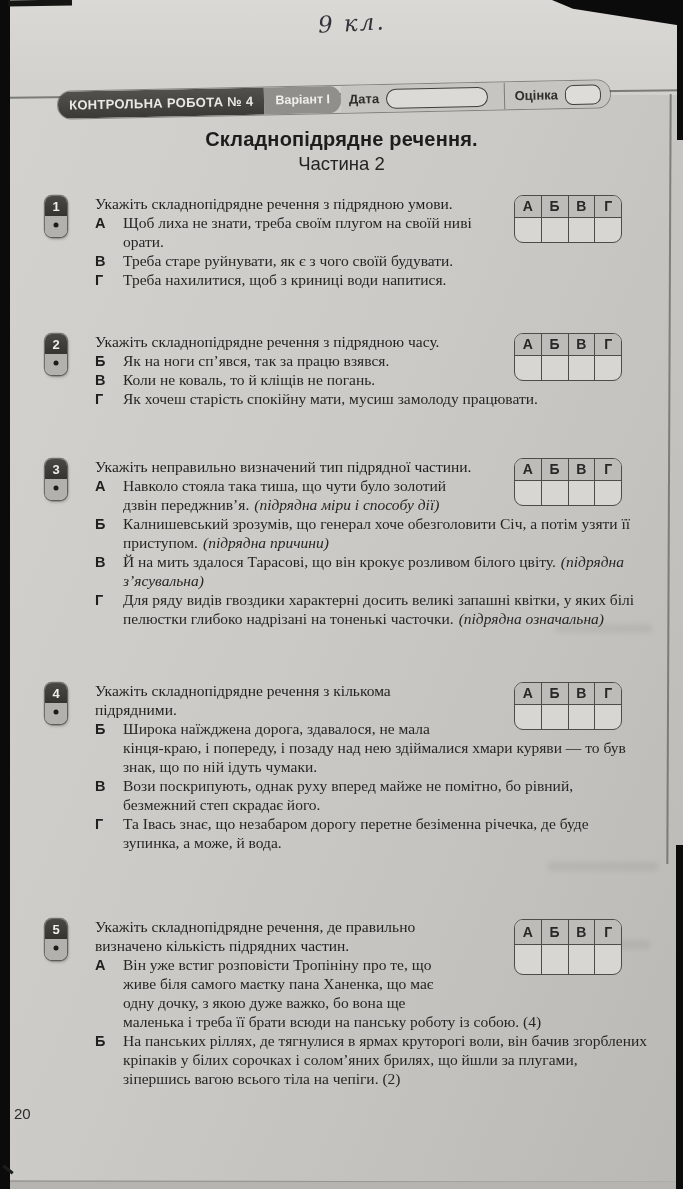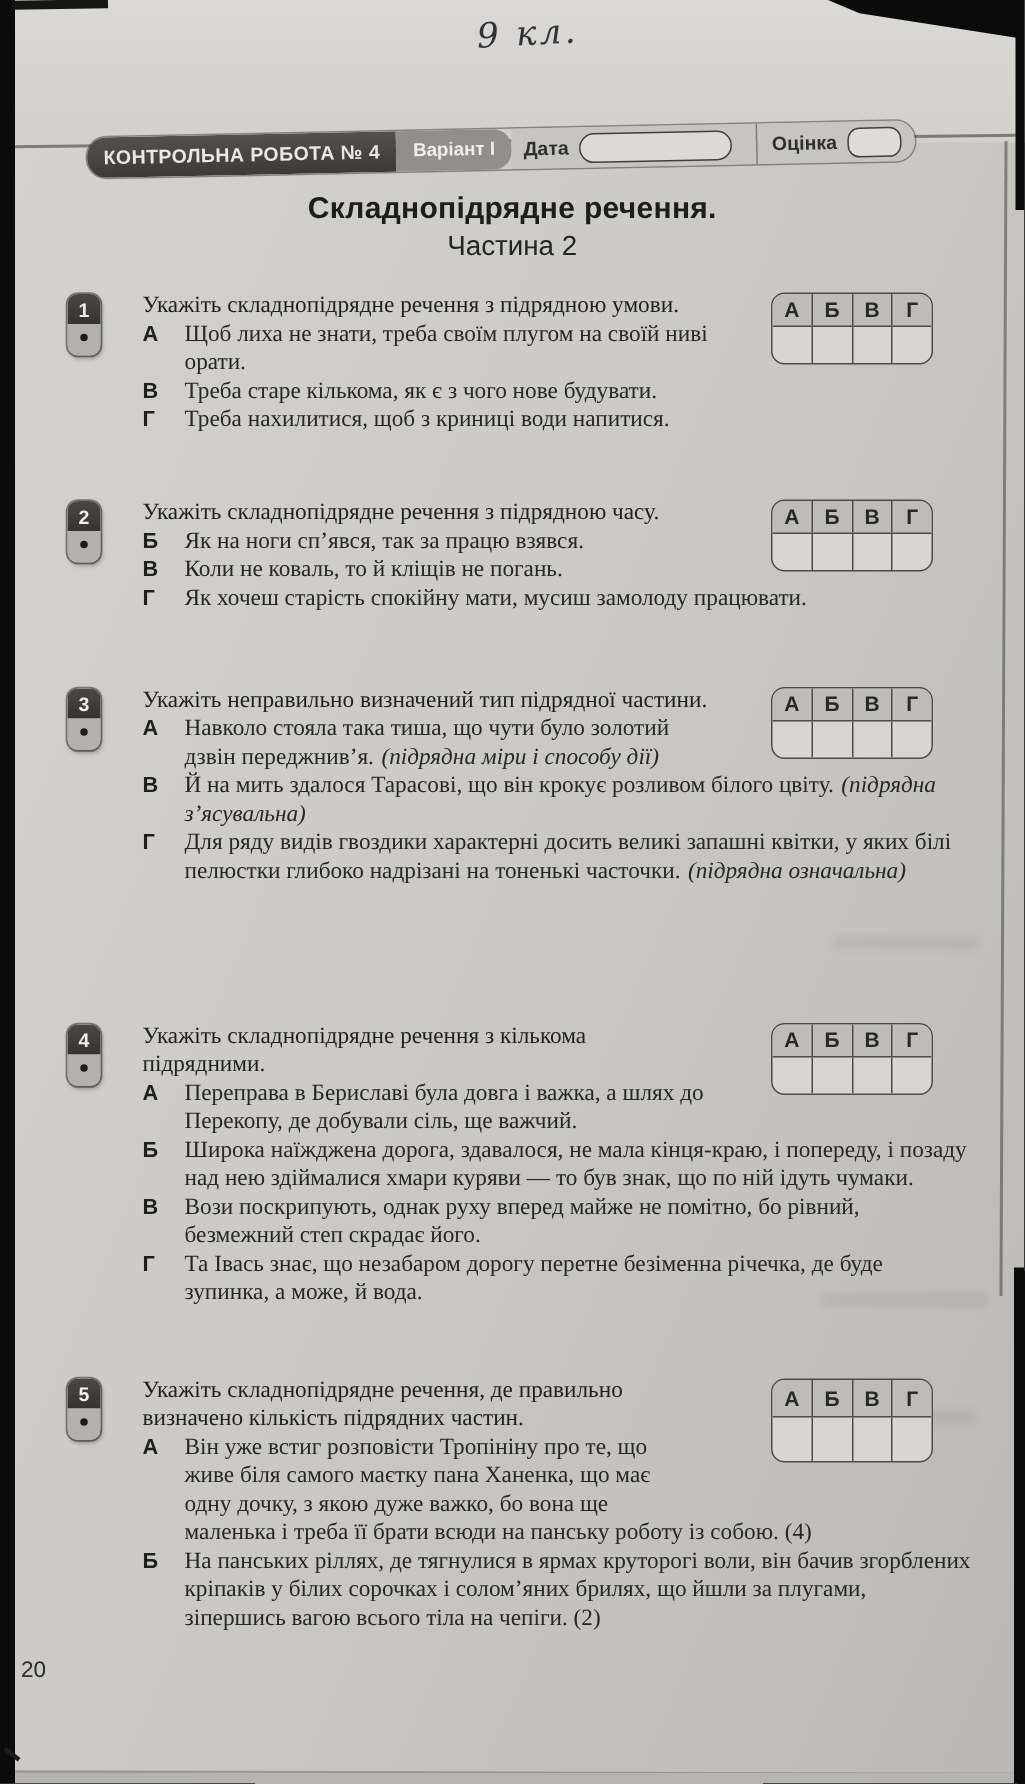--- a/index.html
+++ b/index.html
@@ -137,21 +137,21 @@
       </div>
       <div class="agrid-body">
         <span class="acell"></span>
         <span class="acell"></span>
         <span class="acell"></span>
         <span class="acell"></span>
       </div>
     </div>
     <p class="stem">Укажіть складнопідрядне речення з підрядною умови.</p>
     <p class="opt"><span class="letter">А</span><span>Щоб лиха не знати, треба своїм плугом на своїй ниві орати.</span></p>
-    <p class="opt"><span class="letter">В</span><span>Треба старе кількома, як є з чого нове будувати.</span></p>
+    <p class="opt"><span class="letter">В</span><span>Треба старе руйнувати, як є з чого своїй будувати.</span></p>
     <p class="opt"><span class="letter">Г</span><span>Треба нахилитися, щоб з криниці води напитися.</span></p>
   </div>
 
   <div class="q q2">
     <div class="badge">
       <div class="b-top">2</div>
       <div class="b-bot">
           <span class="b-dot"></span>
         </div>
     </div>
@@ -191,20 +191,21 @@
       </div>
       <div class="agrid-body">
         <span class="acell"></span>
         <span class="acell"></span>
         <span class="acell"></span>
         <span class="acell"></span>
       </div>
     </div>
     <p class="stem">Укажіть неправильно визначений тип підрядної частини.</p>
     <p class="opt"><span class="letter">А</span><span>Навколо стояла така тиша, що чути було золотий дзвін переджнив’я.</span><span class="onote">(підрядна міри і способу дії)</span></p>
+    <p class="opt"><span class="letter">Б</span><span>Калнишевський зрозумів, що генерал хоче обезголовити Січ, а потім узяти її приступом.</span><span class="onote">(підрядна причини)</span></p>
     <p class="opt"><span class="letter">В</span><span>Й на мить здалося Тарасові, що він крокує розливом білого цвіту.</span><span class="onote">(підрядна з’ясувальна)</span></p>
     <p class="opt"><span class="letter">Г</span><span>Для ряду видів гвоздики характерні досить великі запашні квітки, у яких білі пелюстки глибоко надрізані на тоненькі часточки.</span><span class="onote">(підрядна означальна)</span></p>
   </div>
 
   <div class="q q4">
     <div class="badge">
       <div class="b-top">4</div>
       <div class="b-bot">
           <span class="b-dot"></span>
         </div>
@@ -217,21 +218,20 @@
         <span class="ac">Г</span>
       </div>
       <div class="agrid-body">
         <span class="acell"></span>
         <span class="acell"></span>
         <span class="acell"></span>
         <span class="acell"></span>
       </div>
     </div>
     <p class="stem">Укажіть складнопідрядне речення з кількома підрядними.</p>
-    <p class="opt"><span class="letter">А</span><span>Переправа в Бериславі була довга і важка, а шлях до Перекопу, де добували сіль, ще важчий.</span></p>
     <p class="opt"><span class="letter">Б</span><span>Широка наїжджена дорога, здавалося, не мала кінця-краю, і попереду, і позаду над нею здіймалися хмари куряви — то був знак, що по ній ідуть чумаки.</span></p>
     <p class="opt"><span class="letter">В</span><span>Вози поскрипують, однак руху вперед майже не помітно, бо рівний, безмежний степ скрадає його.</span></p>
     <p class="opt"><span class="letter">Г</span><span>Та Івась знає, що незабаром дорогу перетне безіменна річечка, де буде зупинка, а може, й вода.</span></p>
   </div>
 
   <div class="q q5">
     <div class="badge">
       <div class="b-top">5</div>
       <div class="b-bot">
           <span class="b-dot"></span>

